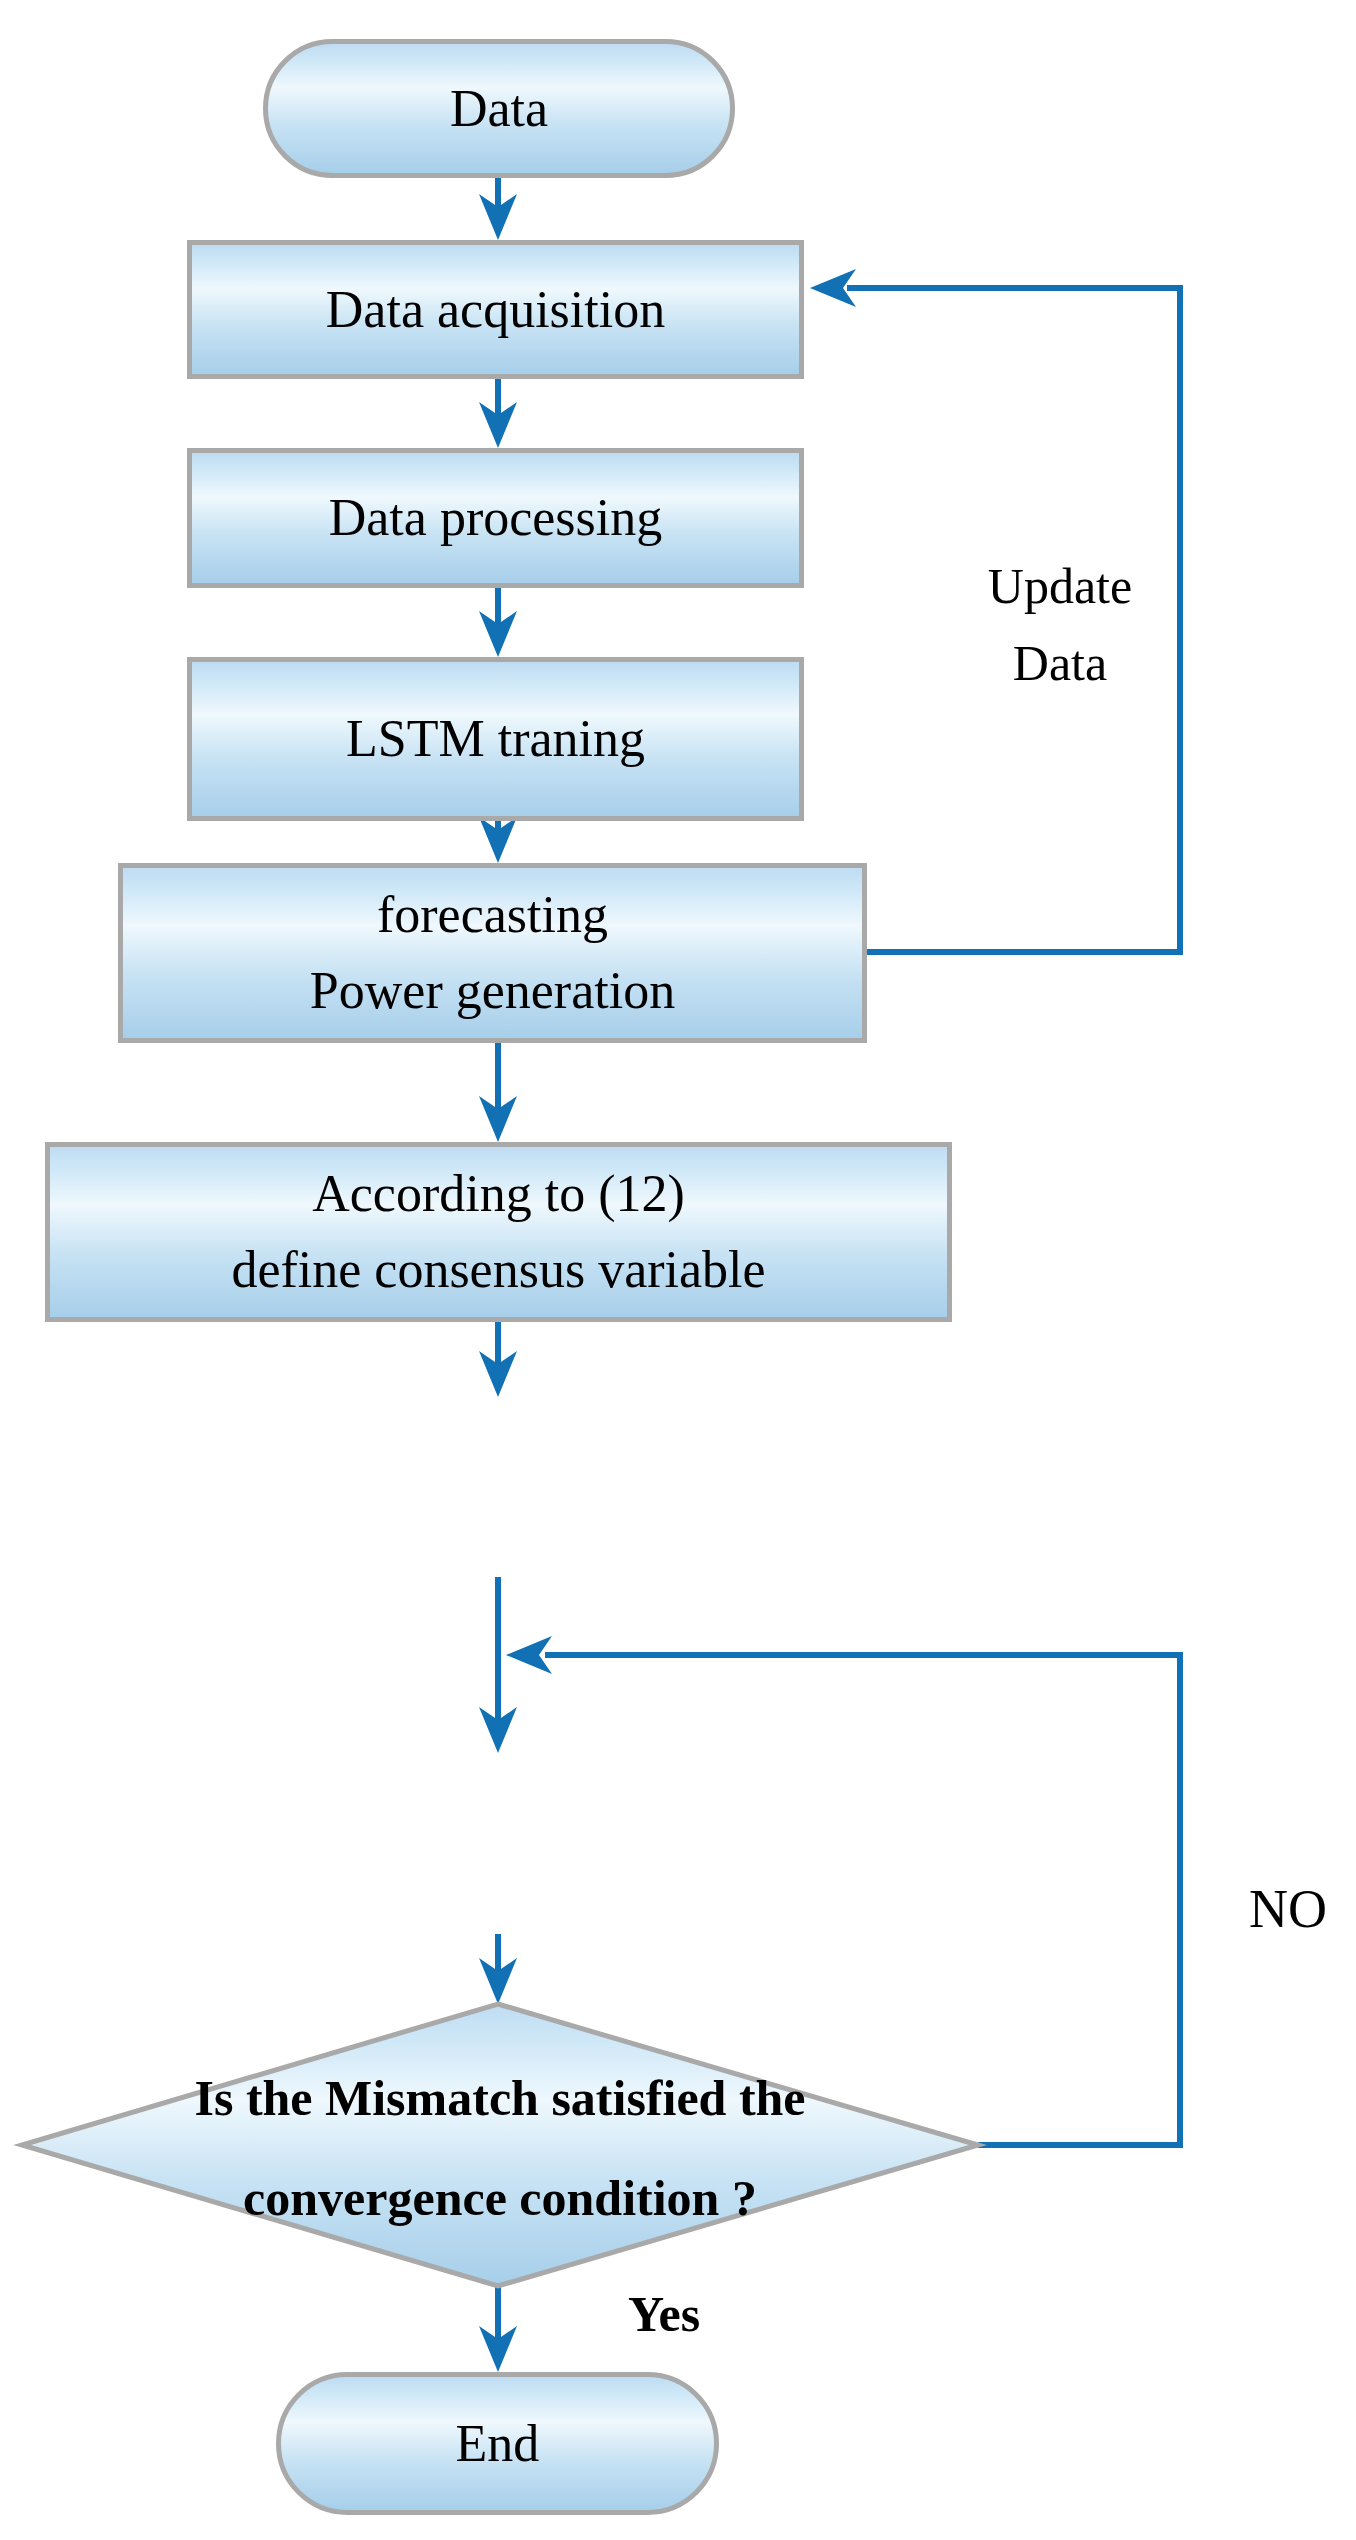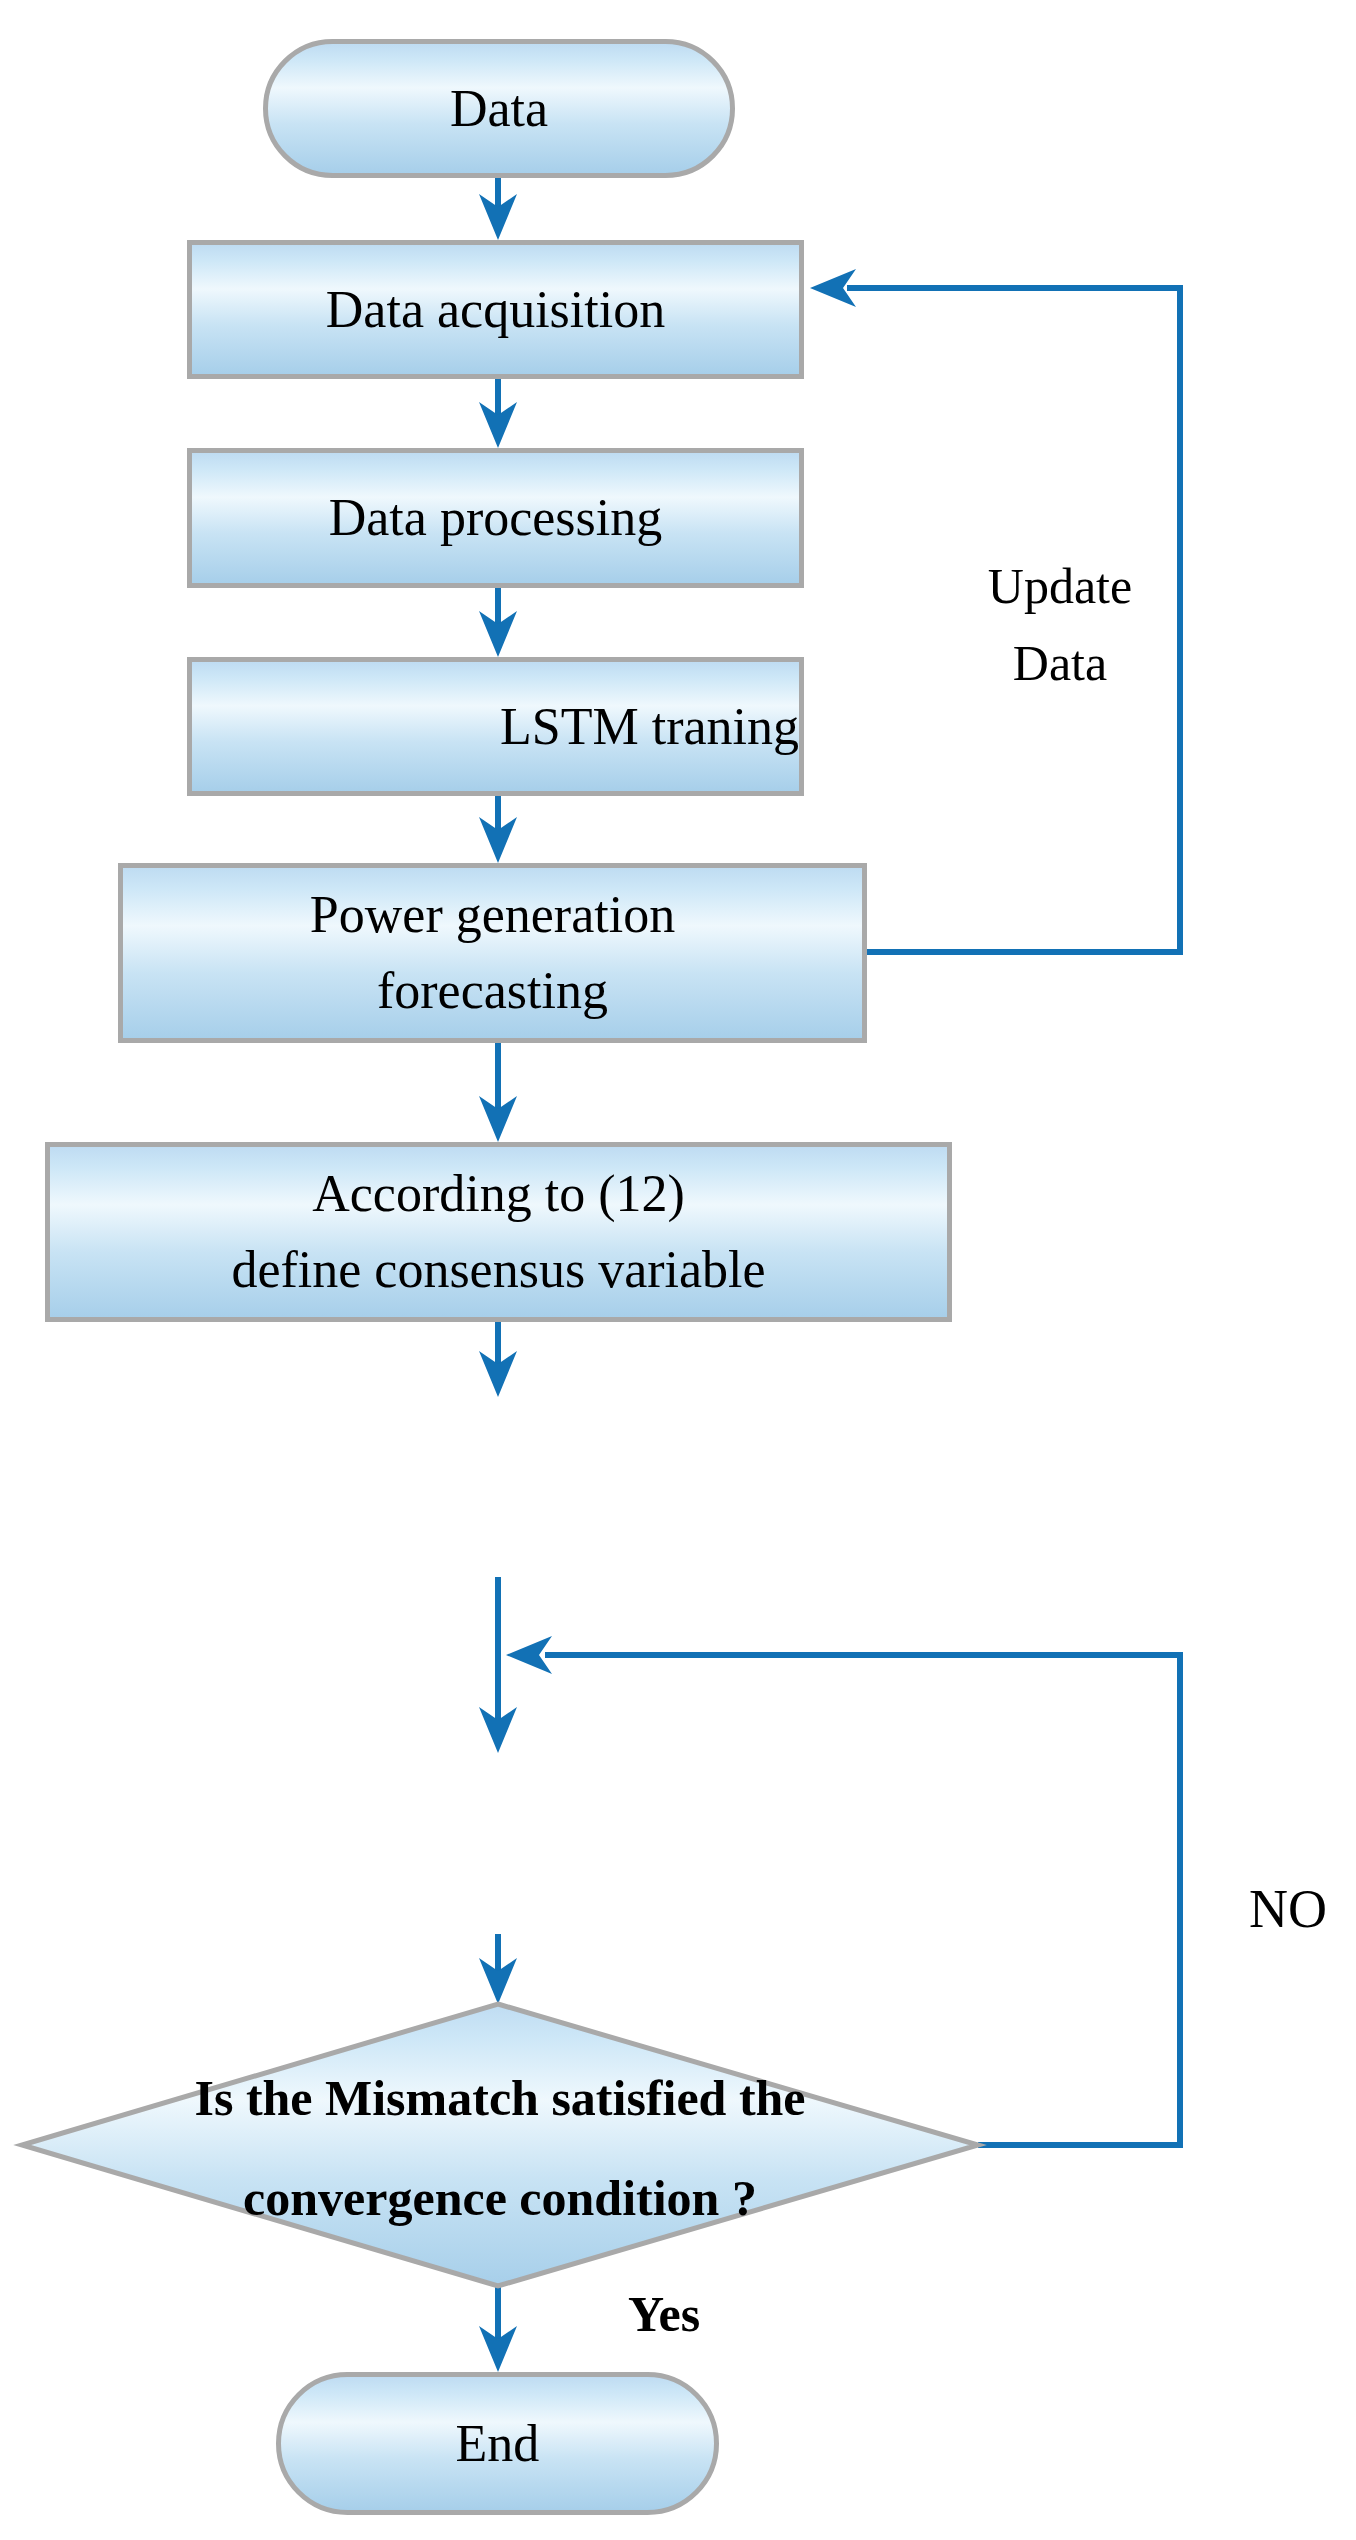--- a/index.html
+++ b/index.html
@@ -106,27 +106,27 @@
   </div>
 
   <div class="node" style="left:187px;top:240px;width:617px;height:139px;">
     <span>Data acquisition</span>
   </div>
 
   <div class="node" style="left:187px;top:448px;width:617px;height:140px;">
     <span>Data processing</span>
   </div>
 
-  <div class="node" style="left:187px;top:657px;width:617px;height:139px;align-items:flex-end;">
+  <div class="node" style="left:187px;top:657px;width:617px;height:164px;">
     <span>LSTM traning</span>
   </div>
 
   <div class="node two" style="left:118px;top:863px;width:749px;height:180px;">
+    <span>forecasting</span>
     <span>Power generation</span>
-    <span>forecasting</span>
   </div>
 
   <div class="node two" style="left:45px;top:1142px;width:907px;height:180px;">
     <span>According to (12)</span>
     <span>define consensus variable</span>
   </div>
 
 
 
   <div class="dtext" style="left:60px;top:2048px;width:880px;">

